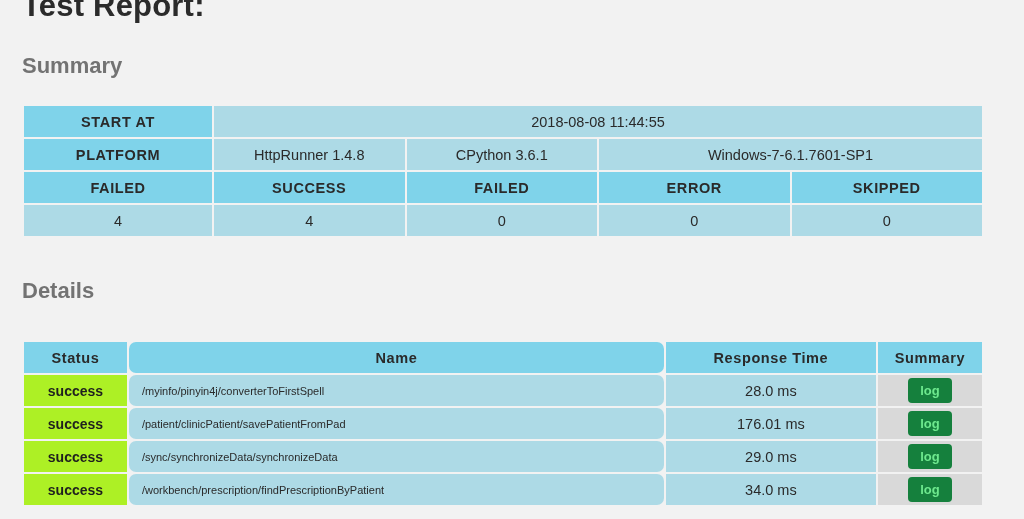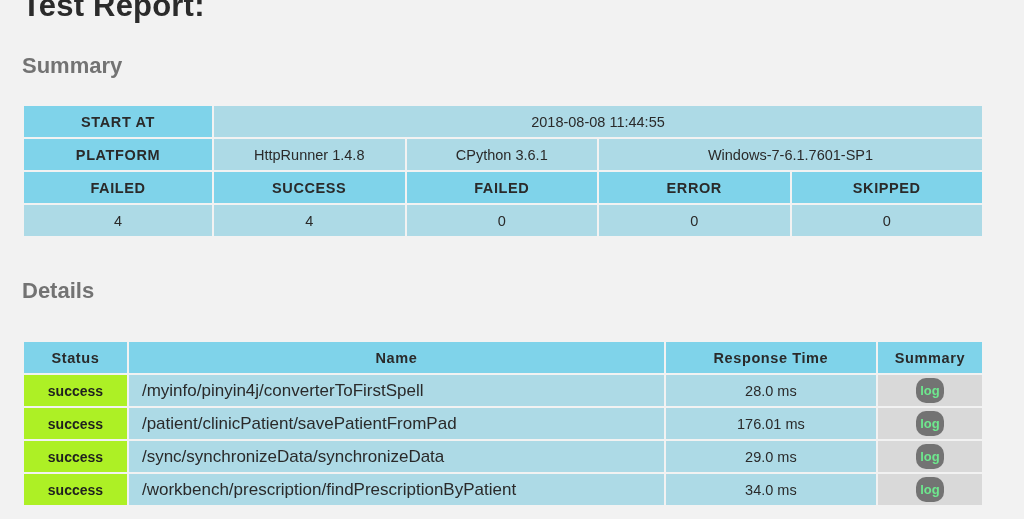--- a/index.html
+++ b/index.html
@@ -84,52 +84,52 @@
   
   #summary-table { top: 104px; }
   #summary-table td.label { width: 188px; }
 
   
   #details-table { top: 340px; }
 
   #details-table th.col-status,
   #details-table td.cell-status { width: 97px; }
   #details-table th.col-name,
-  #details-table td.cell-name { width: 504px; }
+  #details-table td.cell-name { width: 504px; border-radius: 7px; }
   #details-table th.col-time,
   #details-table td.cell-time { width: 198px; }
   #details-table th.col-detail,
   #details-table td.cell-detail { width: 98px; }
 
   #details-table td.cell-status {
     background: #adf025;
     font-weight: bold;
     font-size: 14px;
     color: #1f1f1f;
   }
 
   #details-table td.cell-name {
     text-align: left;
     padding-left: 13px;
-    font-size: 17px;
+    font-size: 11px;
   }
 
   #details-table td.cell-detail {
     background: #d9d9d9;
     position: relative;
   }
 
   .log-btn {
     display: inline-block;
-    width: 28px;
+    width: 44px;
     height: 25px;
     line-height: 25px;
     border: none;
-    border-radius: 10px;
-    background: #737373;
+    border-radius: 4px;
+    background: #15803d;
     color: #6ee88e;
     font-family: "Liberation Sans", sans-serif;
     font-size: 13px;
     font-weight: bold;
     text-align: center;
     padding: 0;
     cursor: pointer;
     vertical-align: middle;
   }
 </style>

